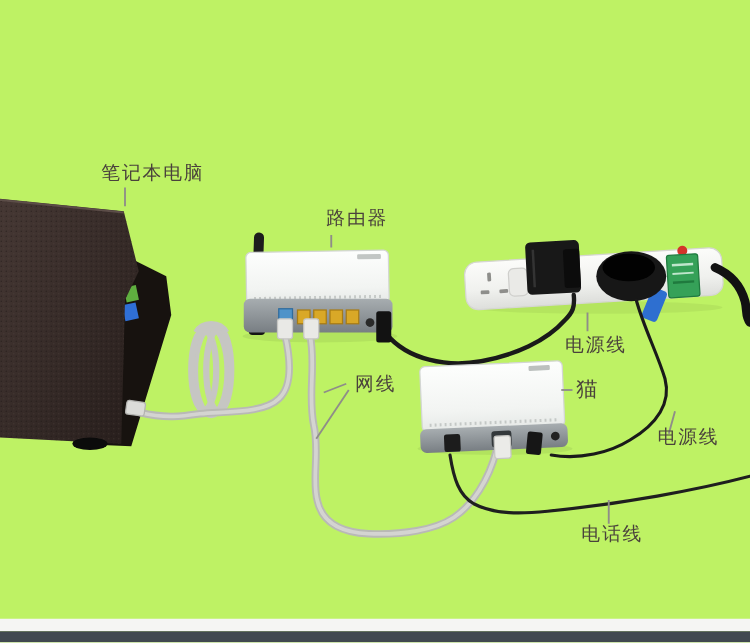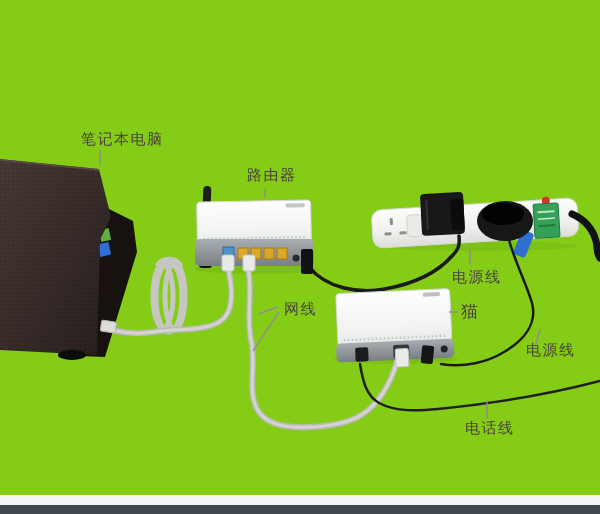--- a/index.html
+++ b/index.html
@@ -1,16 +1,16 @@
 <!DOCTYPE html>
 <html><head>
 <meta charset="utf-8">
 <style>
   html,body{margin:0;padding:0;background:#fff;}
-  #stage{position:relative;width:600px;height:514px;background:#84cc16;overflow:hidden;
+  #stage{position:relative;width:600px;height:514px;background:#bef264;overflow:hidden;
          font-family:"Liberation Sans","DejaVu Sans",sans-serif;}
   #art{position:absolute;left:0;top:0;}
   .lbl{position:absolute;color:#4a423c;font-size:15px;letter-spacing:1.5px;
        white-space:nowrap;line-height:1;}
   .lbl.big{font-size:17px;}
 </style>
 </head>
 <body>
 
 <div id="stage">
@@ -149,19 +149,19 @@
     <line x1="279" y1="312" x2="253" y2="351"></line>
     <line x1="540" y1="329" x2="535" y2="347"></line>
     <line x1="487" y1="400" x2="487" y2="419"></line>
   </g>
 
   <rect x="0" y="495" width="600" height="10" fill="#f5f5f3"></rect>
   <rect x="0" y="505" width="600" height="9" fill="#414850"></rect>
 </svg>
 
 <div class="lbl" style="left:81px;top:131px;">笔记本电脑</div>
-<div class="lbl" style="left:247px;top:167px;text-align:center;">路由器</div>
+<div class="lbl" style="left:261px;top:167px;text-align:center;">路由器</div>
 <div class="lbl" style="left:452px;top:269px;">电源线</div>
 <div class="lbl big" style="left:461px;top:303px;">猫</div>
-<div class="lbl" style="left:284px;top:301px;">网线</div>
+<div class="lbl" style="left:284px;top:301px;font-family:Liberation Mono, monospace;">网线</div>
 <div class="lbl" style="left:526px;top:342px;">电源线</div>
 <div class="lbl" style="left:465px;top:420px;text-align:center;">电话线</div>
 </div>
 
 </body></html>

